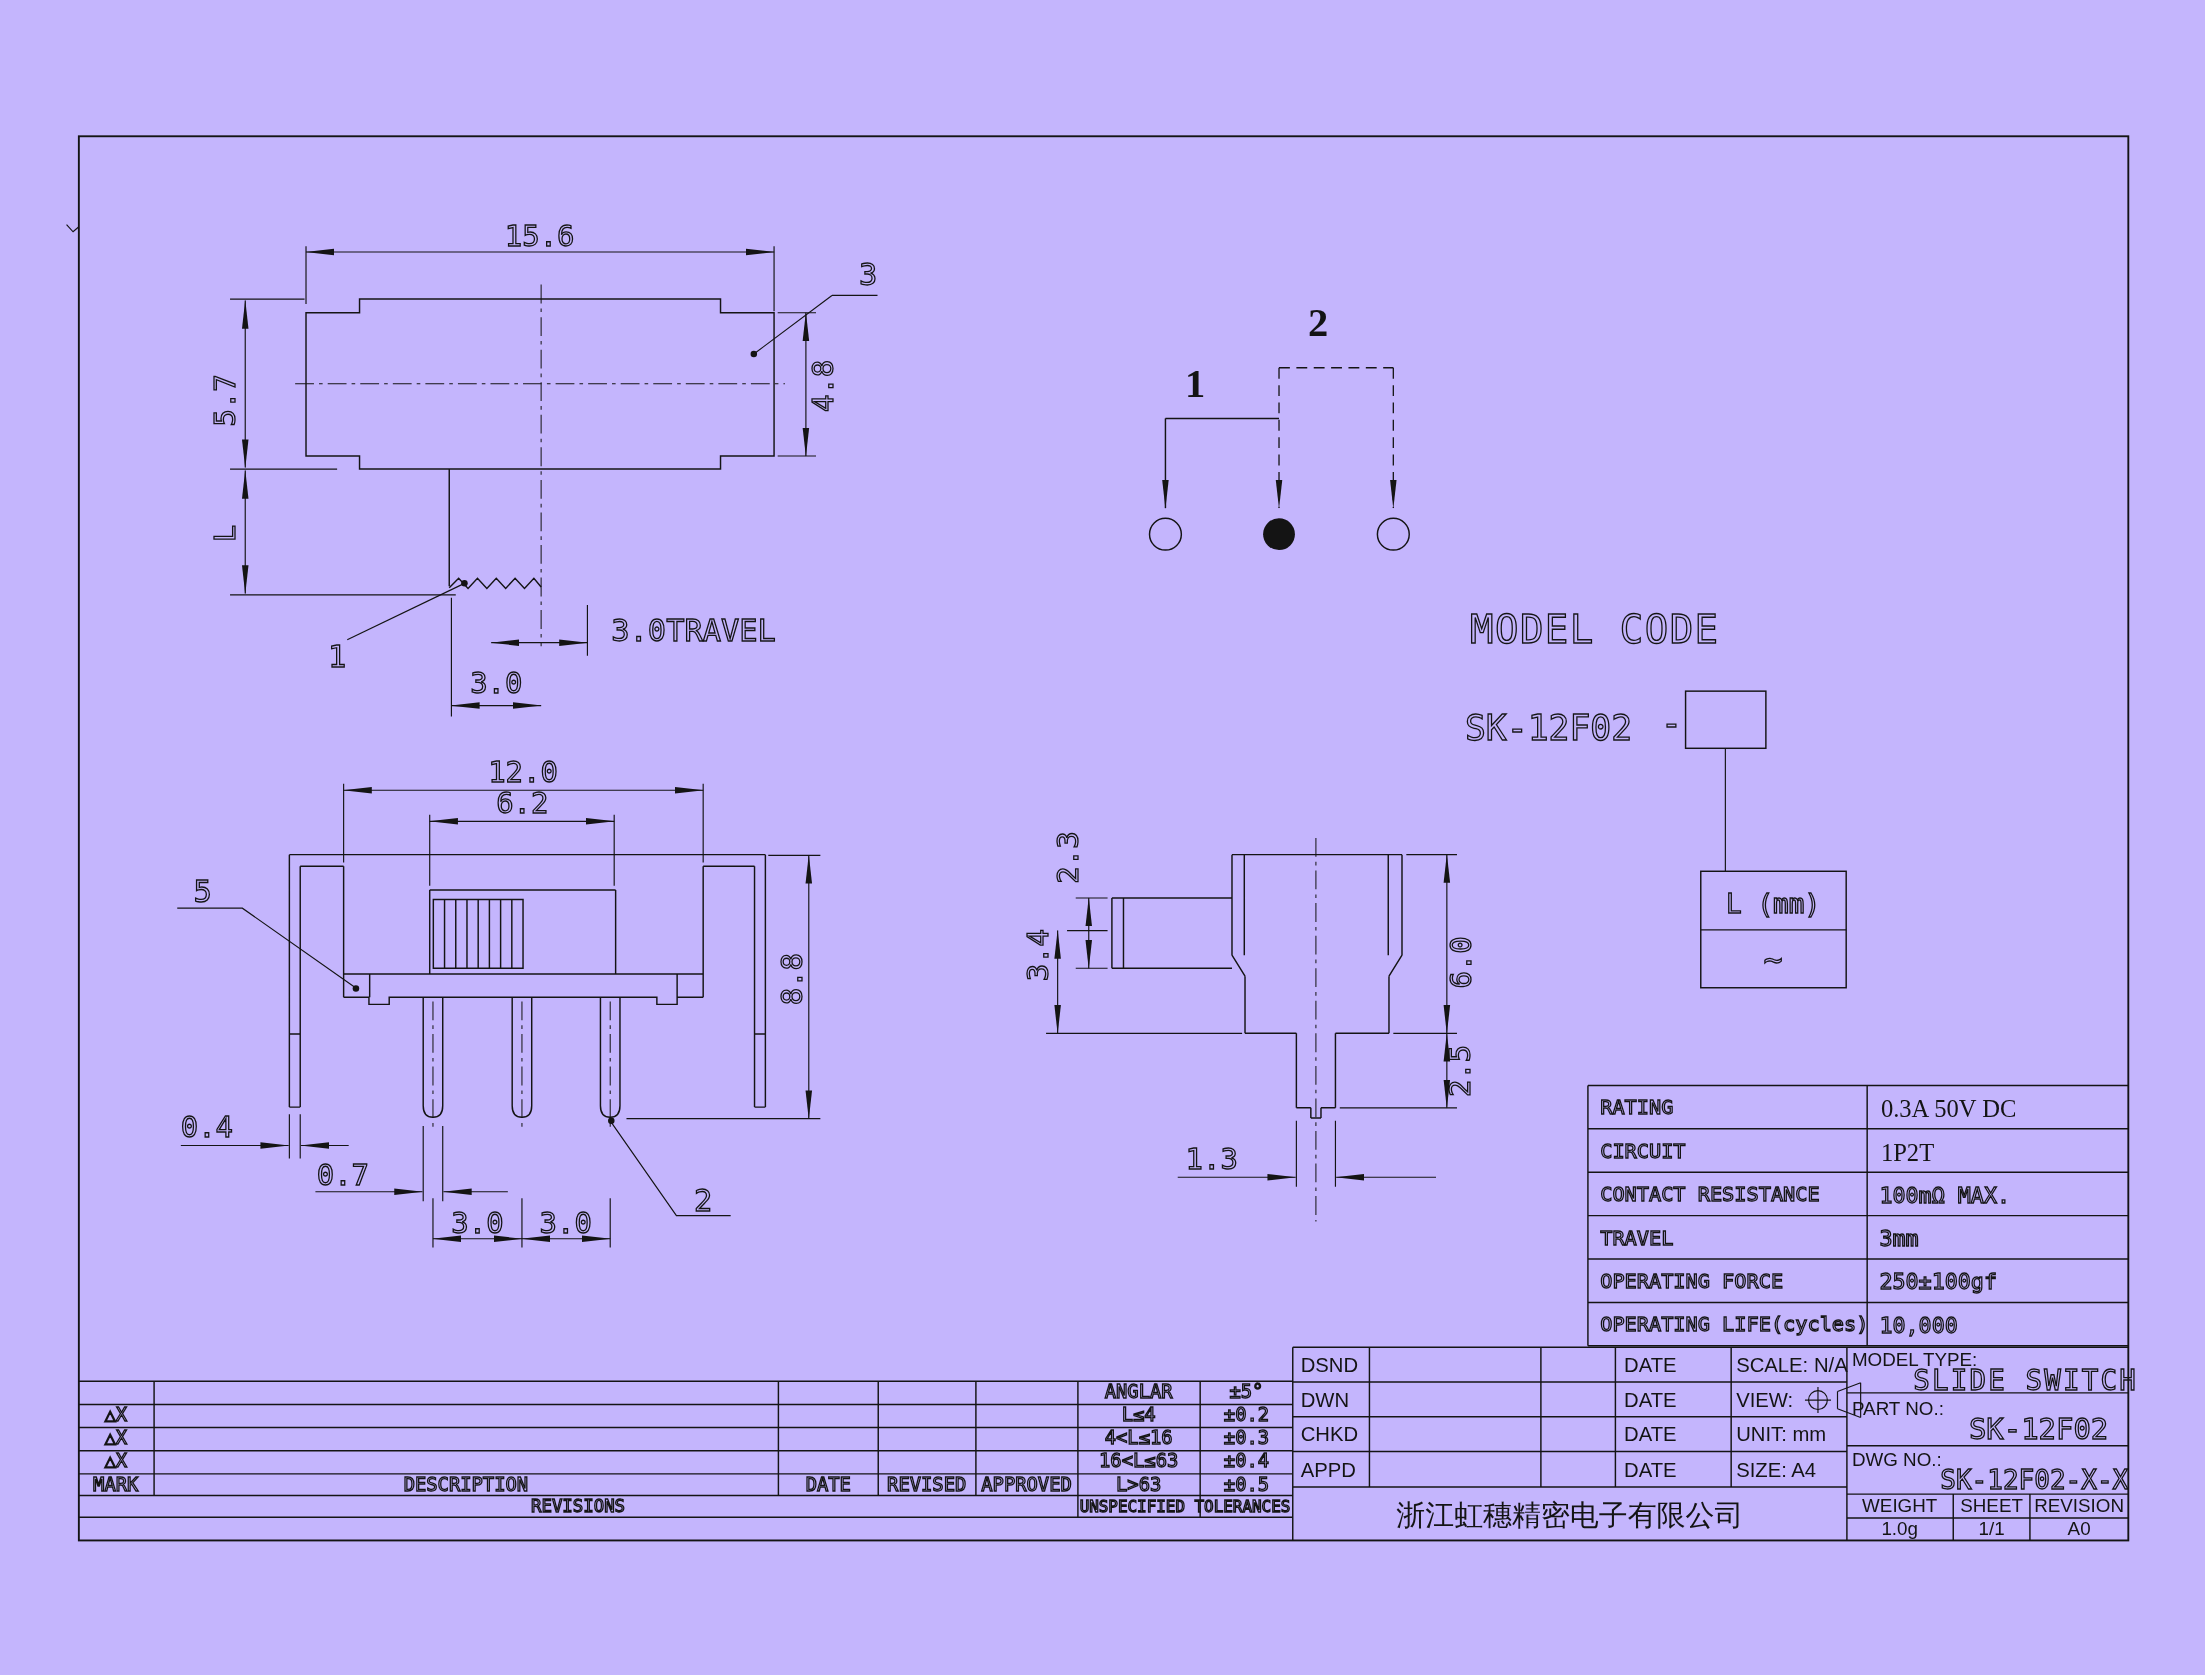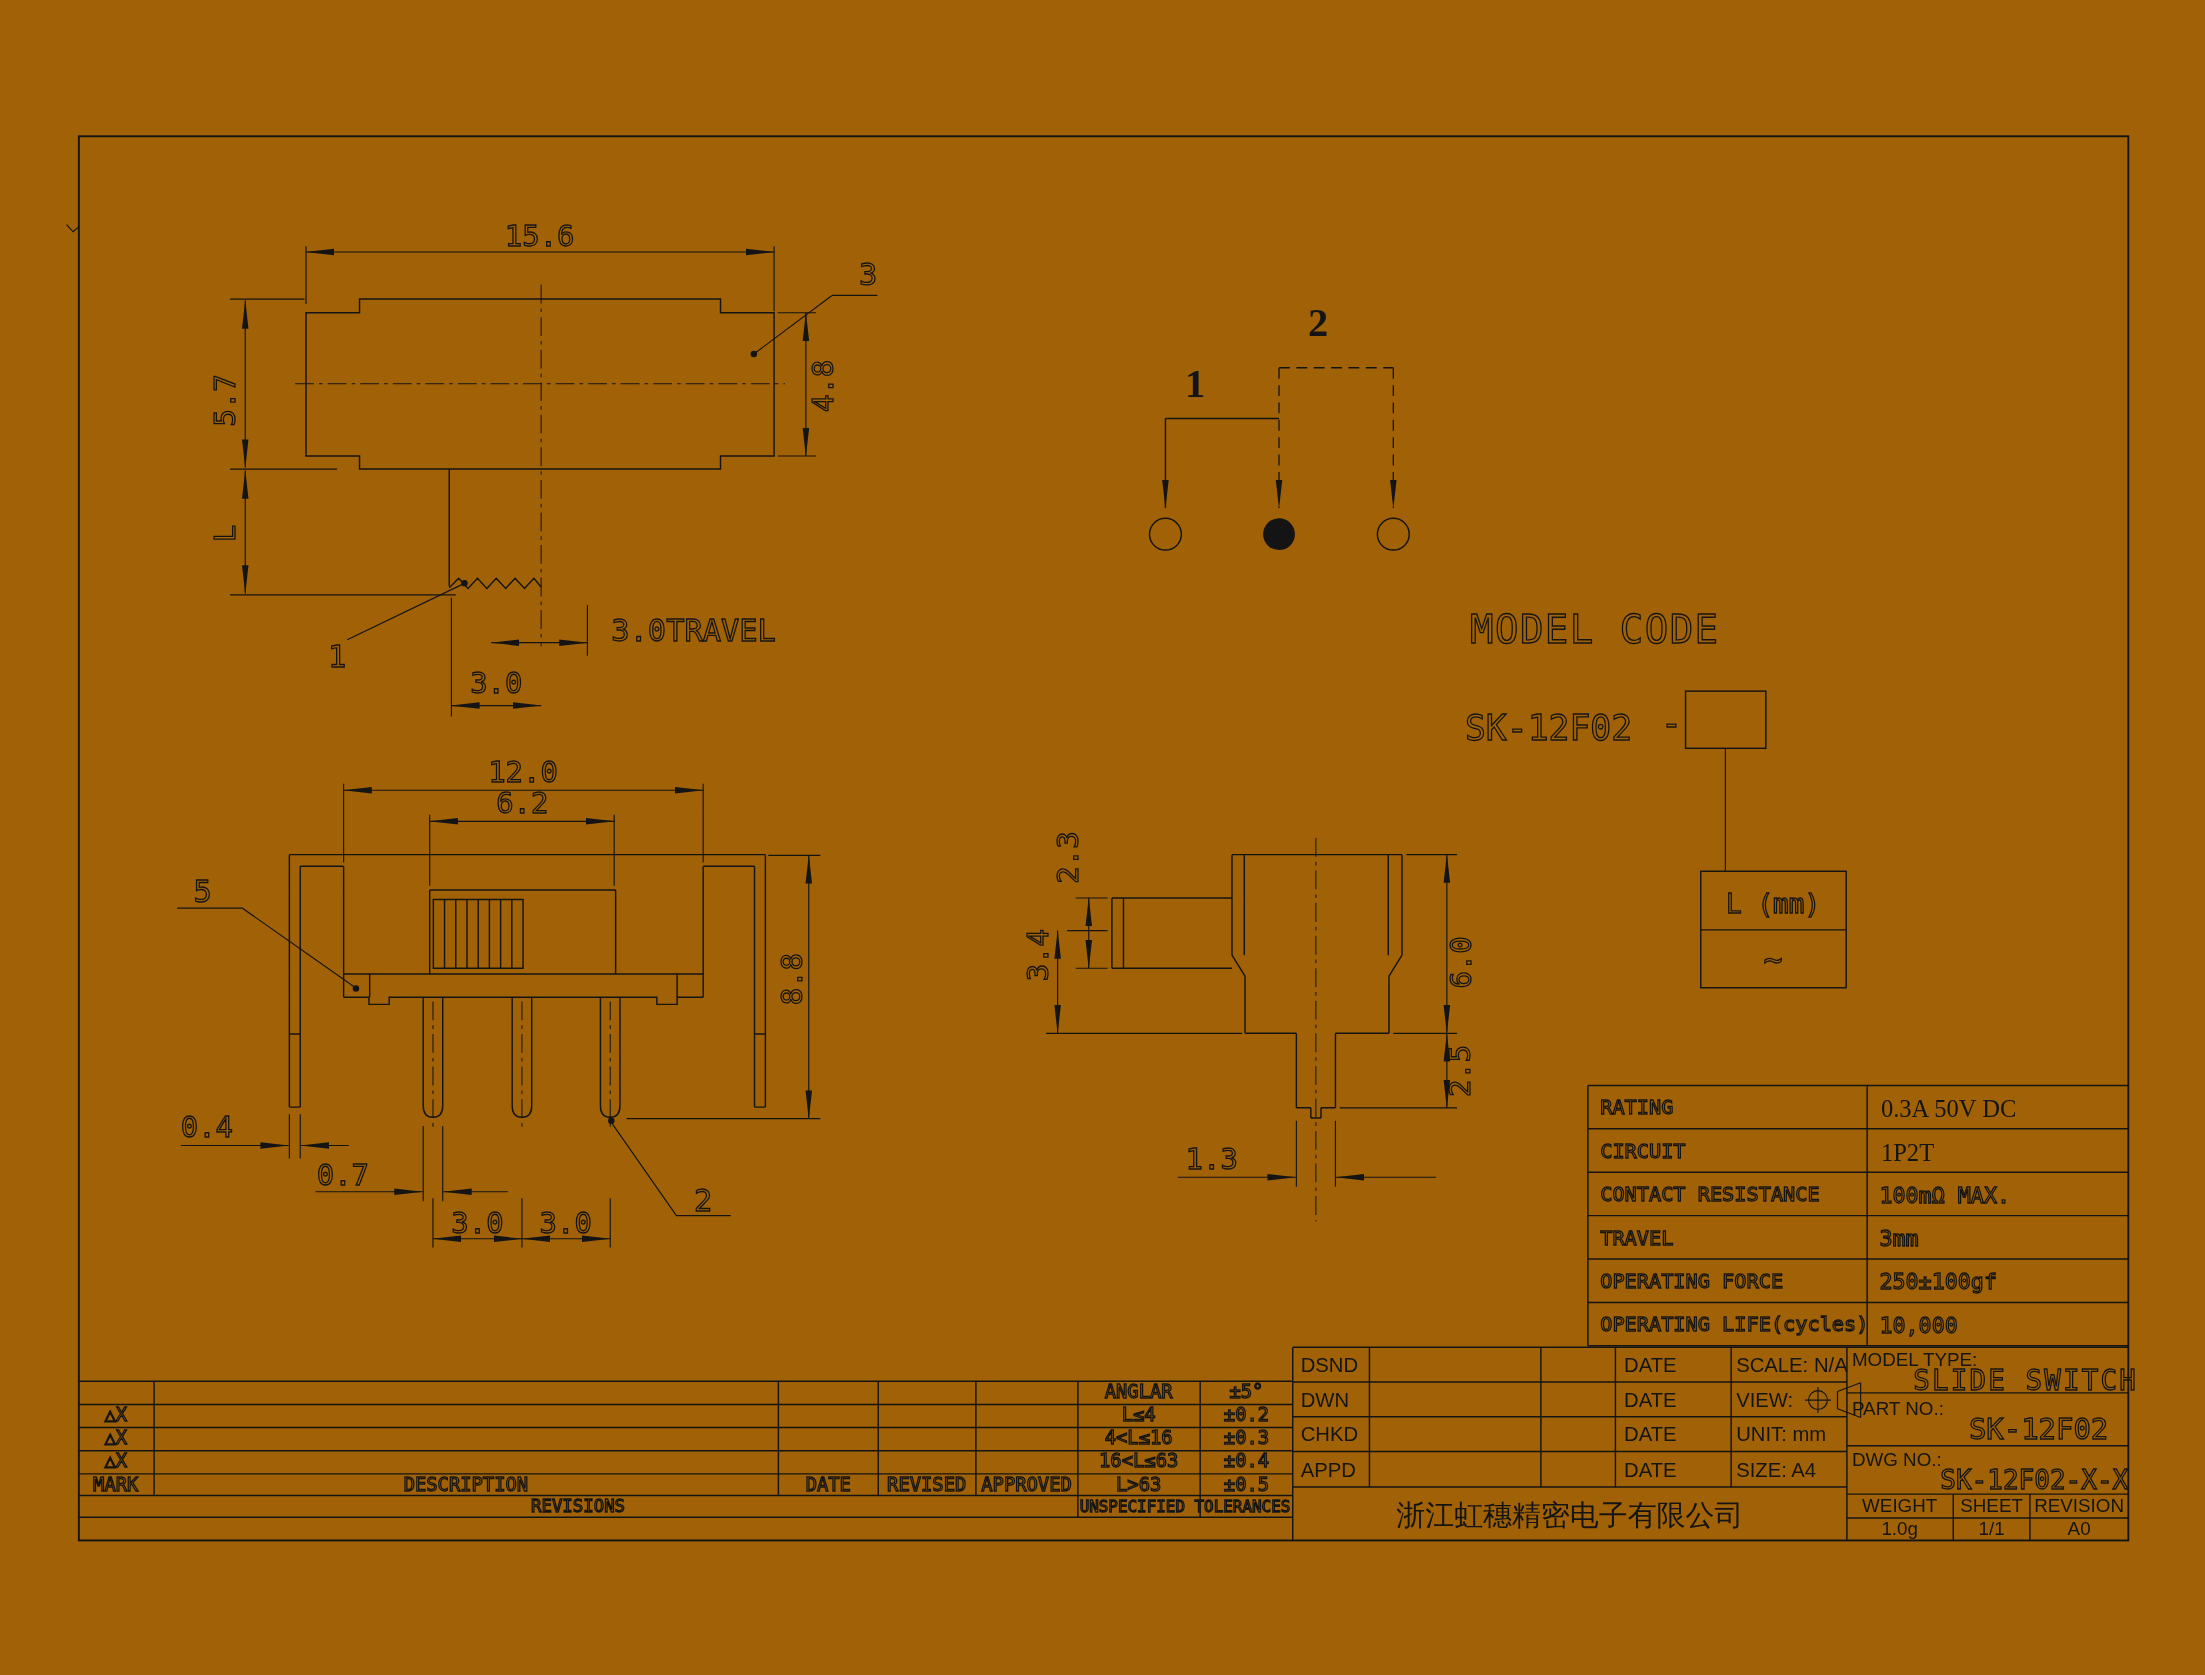--- a/index.html
+++ b/index.html
@@ -1,16 +1,16 @@
 <!DOCTYPE html>
 <html style="font-size:11.6px"><head>
 <meta charset="utf-8">
 <style>
   html,body{margin:0;padding:0;background:#ffffff;}
-  #sheet{position:relative;width:2205px;height:1676px;background:#a16207;overflow:hidden;}
+  #sheet{position:relative;width:2205px;height:1676px;background:#c4b5fd;overflow:hidden;}
   svg{display:block;}
   .ln{stroke:#141414;stroke-width:2;fill:none;stroke-linecap:butt;}
   .thick{stroke-width:2.6;}
   .thin{stroke:#141414;stroke-width:1.6;fill:none;}
   .cl{stroke:#141414;stroke-width:1.4;fill:none;stroke-dasharray:26 7 5 7;}
   .dash{stroke:#141414;stroke-width:1.8;fill:none;stroke-dasharray:15 9;}
   .dim{stroke:#141414;stroke-width:1.6;fill:none;}
   text{user-select:none;}
   .ct{font-family:"DejaVu Sans Mono","DejaVu Sans",monospace;fill:none;stroke:#141414;stroke-width:1.8;}
   .st{font-family:"Liberation Sans","DejaVu Sans",sans-serif;fill:#141414;stroke:none;}

